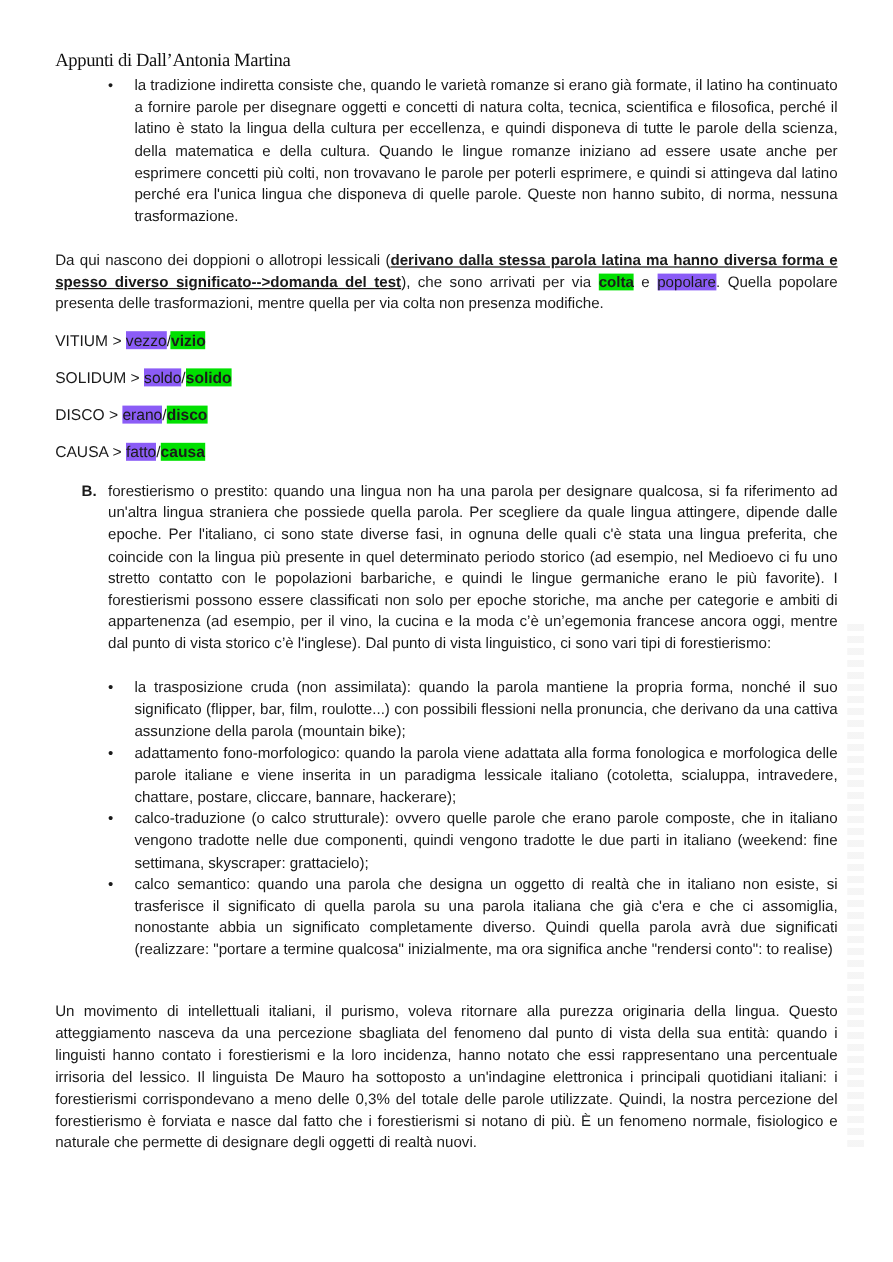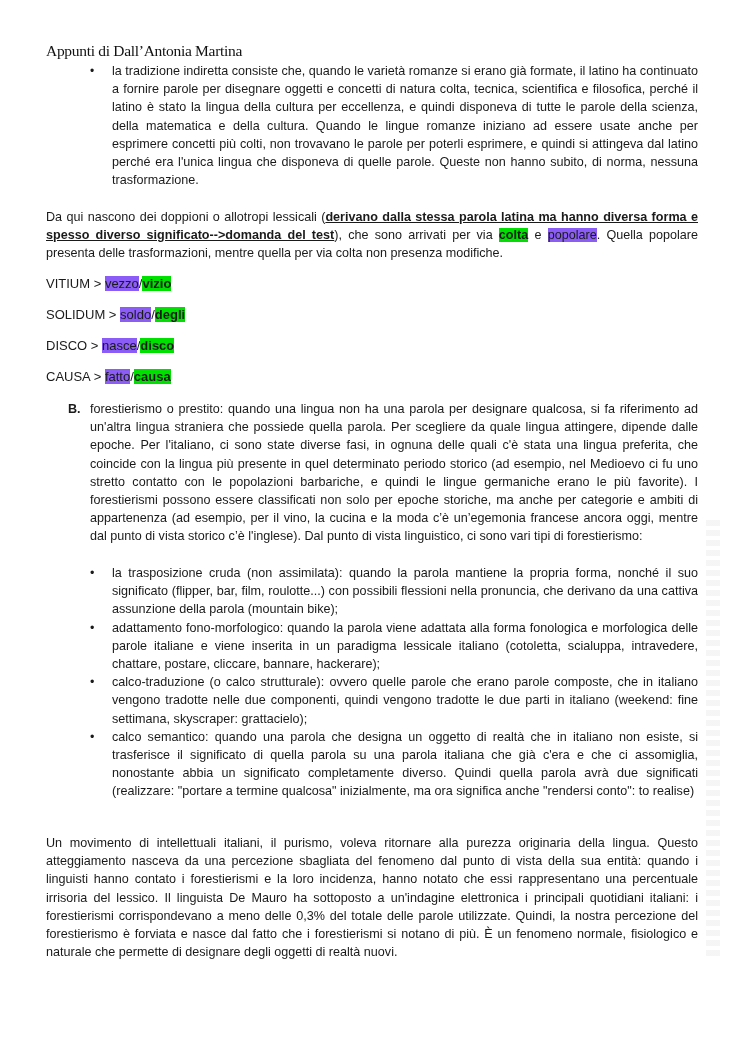--- a/index.html
+++ b/index.html
@@ -38,24 +38,24 @@
   </div>
 
   <div class="para body-text justify" style="top:208px;">
     <span>Da qui nascono dei doppioni o allotropi lessicali (</span><span class="bu">derivano dalla stessa parola latina ma hanno diversa forma e spesso diverso significato--&gt;domanda del test</span><span>), che sono arrivati per via </span><span class="hl-g">colta</span><span> e </span><span class="hl-y">popolare</span><span>. Quella popolare presenta delle trasformazioni, mentre quella per via colta non presenza modifiche.</span>
   </div>
 
   <div class="word-line" style="top:276px;">
     <span>VITIUM</span><span> &gt; </span><span class="hl-y">vezzo</span><span>/</span><span class="hl-g">vizio</span>
   </div>
   <div class="word-line" style="top:307px;">
-    <span>SOLIDUM</span><span> &gt; </span><span class="hl-y">soldo</span><span>/</span><span class="hl-g">degli</span>
+    <span>SOLIDUM</span><span> &gt; </span><span class="hl-y">soldo</span><span>/</span><span class="hl-g">solido</span>
   </div>
   <div class="word-line" style="top:338px;">
-    <span>DISCO</span><span> &gt; </span><span class="hl-y">nasce</span><span>/</span><span class="hl-g">disco</span>
+    <span>DISCO</span><span> &gt; </span><span class="hl-y">erano</span><span>/</span><span class="hl-g">disco</span>
   </div>
   <div class="word-line" style="top:369px;">
     <span>CAUSA</span><span> &gt; </span><span class="hl-y">fatto</span><span>/</span><span class="hl-g">causa</span>
   </div>
 
   <div class="sec-b body-text justify">
     <span class="marker">B.</span>
     <span>forestierismo o prestito: quando una lingua non ha una parola per designare qualcosa, si fa riferimento ad un'altra lingua straniera che possiede quella parola. Per scegliere da quale lingua attingere, dipende dalle epoche. Per l'italiano, ci sono state diverse fasi, in ognuna delle quali c'è stata una lingua preferita, che coincide con la lingua più presente in quel determinato periodo storico (ad esempio, nel Medioevo ci fu uno stretto contatto con le popolazioni barbariche, e quindi le lingue germaniche erano le più favorite). I forestierismi possono essere classificati non solo per epoche storiche, ma anche per categorie e ambiti di appartenenza (ad esempio, per il vino, la cucina e la moda c’è un’egemonia francese ancora oggi, mentre dal punto di vista storico c’è l'inglese). Dal punto di vista linguistico, ci sono vari tipi di forestierismo:</span>
   </div>
 

